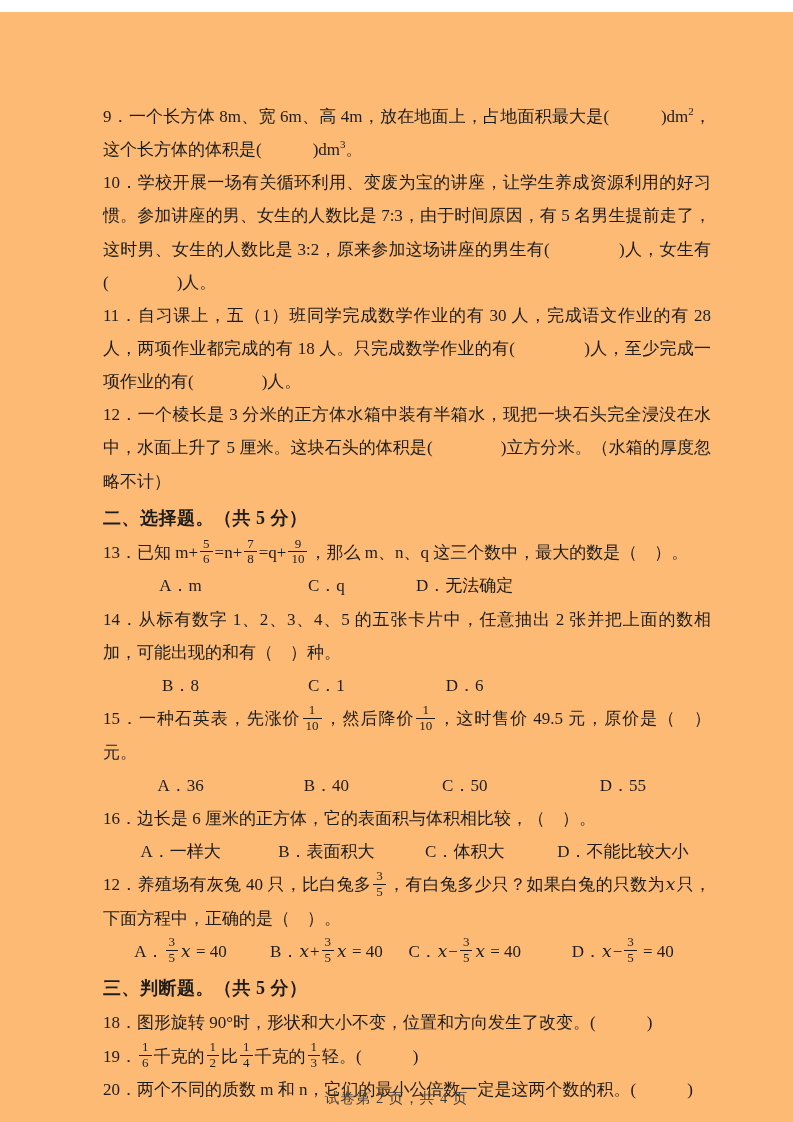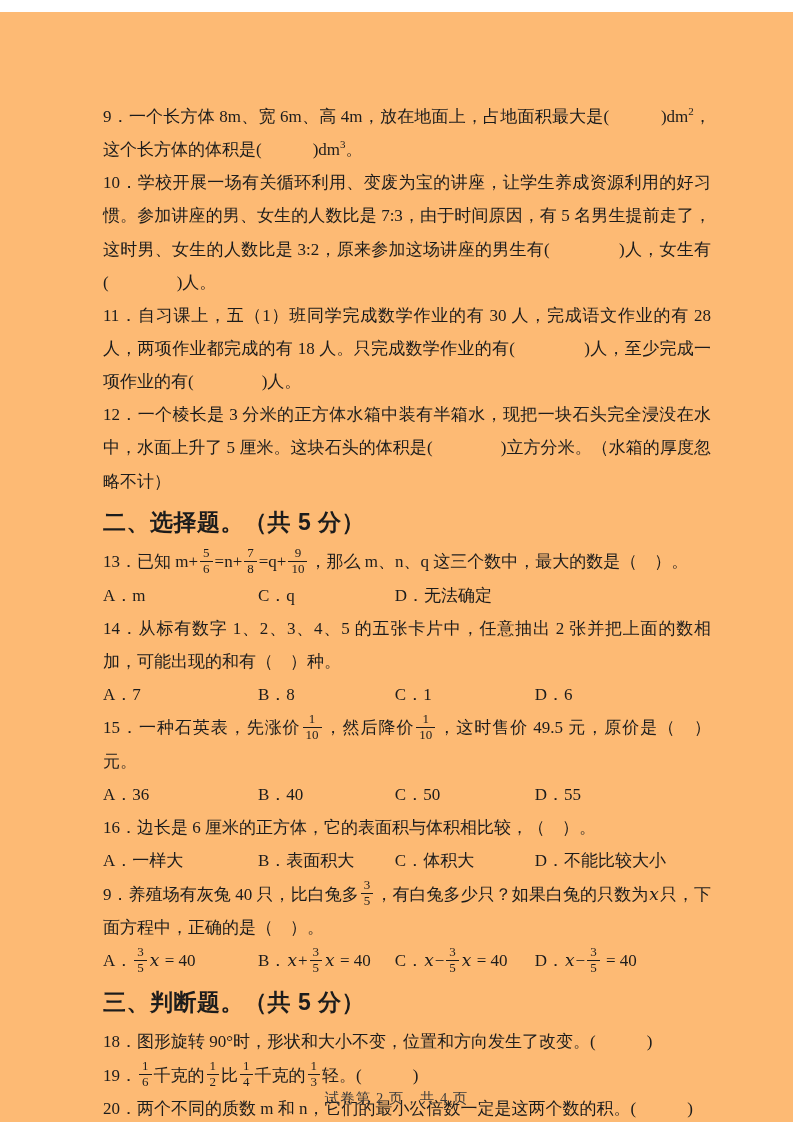--- a/index.html
+++ b/index.html
@@ -17,34 +17,34 @@
     left:103px; top:88px;
     width:608px;
   }
   .q {
     font-size:17px;
     line-height:1.95;
     text-align:justify;
     white-space:pre-wrap;
   }
   .section-header {
-    font-size:23px;
+    font-size:18px;
     font-weight:700;
-    font-family:Liberation Sans, sans-serif;
+    font-family:Liberation Serif, serif;
     line-height:1.9;
     margin:3px 0 1px 0;
     letter-spacing:0.5px;
   }
   .options {
     display:grid;
     grid-template-columns:25.5% 22.5% 23% 29%;
     font-size:17px;
     line-height:1.95;
   }
-  .opt { white-space:pre-wrap; }
+  .opt { white-space:pre-wrap;text-align:center; }
   .frac {
     display:inline-flex;
     flex-direction:column;
     align-items:center;
     vertical-align:middle;
     line-height:1.15;
     font-size:13px;
     margin:0 2px;
     transform:translateY(-2px);
   }
@@ -76,40 +76,39 @@
       <div class="q"><span>12．一个棱长是 3 分米的正方体水箱中装有半箱水，现把一块石头完全浸没在水中，水面上升了 5 厘米。这块石头的体积是(　　　　)立方分米。（水箱的厚度忽略不计）</span></div>
       <div class="section-header">二、选择题。（共 5 分）</div>
       <div class="q"><span>13．已知 m+</span><span class="frac"><span class="fnum">5</span><span class="fden">6</span></span><span>=n+</span><span class="frac"><span class="fnum">7</span><span class="fden">8</span></span><span>=q+</span><span class="frac"><span class="fnum">9</span><span class="fden">10</span></span><span>，那么 m、n、q 这三个数中，最大的数是（　）。</span></div>
       <div class="options">
         <div class="opt"><span>A．m</span></div>
         <div class="opt"><span>C．q</span></div>
         <div class="opt"><span>D．无法确定</span></div>
       </div>
       <div class="q"><span>14．从标有数字 1、2、3、4、5 的五张卡片中，任意抽出 2 张并把上面的数相加，可能出现的和有（　）种。</span></div>
       <div class="options">
-        <div class="opt"><span>A．7</span></div>
         <div class="opt"><span>B．8</span></div>
         <div class="opt"><span>C．1</span></div>
         <div class="opt"><span>D．6</span></div>
       </div>
       <div class="q"><span>15．一种石英表，先涨价</span><span class="frac"><span class="fnum">1</span><span class="fden">10</span></span><span>，然后降价</span><span class="frac"><span class="fnum">1</span><span class="fden">10</span></span><span>，这时售价 49.5 元，原价是（　）元。</span></div>
       <div class="options">
         <div class="opt"><span>A．36</span></div>
         <div class="opt"><span>B．40</span></div>
         <div class="opt"><span>C．50</span></div>
         <div class="opt"><span>D．55</span></div>
       </div>
       <div class="q"><span>16．边长是 6 厘米的正方体，它的表面积与体积相比较，（　）。</span></div>
       <div class="options">
         <div class="opt"><span>A．一样大</span></div>
         <div class="opt"><span>B．表面积大</span></div>
         <div class="opt"><span>C．体积大</span></div>
         <div class="opt"><span>D．不能比较大小</span></div>
       </div>
-      <div class="q"><span>9．养殖场有灰兔 40 只，比白兔多</span><span class="frac"><span class="fnum">3</span><span class="fden">5</span></span><span>，有白兔多少只？如果白兔的只数为</span><i class="mvar">x</i><span>只，下面方程中，正确的是（　）。</span></div>
+      <div class="q"><span>12．养殖场有灰兔 40 只，比白兔多</span><span class="frac"><span class="fnum">3</span><span class="fden">5</span></span><span>，有白兔多少只？如果白兔的只数为</span><i class="mvar">x</i><span>只，下面方程中，正确的是（　）。</span></div>
       <div class="options">
         <div class="opt"><span>A．</span><span class="frac"><span class="fnum">3</span><span class="fden">5</span></span><i class="mvar">x</i><span> = 40</span></div>
         <div class="opt"><span>B．</span><i class="mvar">x</i><span>+</span><span class="frac"><span class="fnum">3</span><span class="fden">5</span></span><i class="mvar">x</i><span> = 40</span></div>
         <div class="opt"><span>C．</span><i class="mvar">x</i><span>−</span><span class="frac"><span class="fnum">3</span><span class="fden">5</span></span><i class="mvar">x</i><span> = 40</span></div>
         <div class="opt"><span>D．</span><i class="mvar">x</i><span>−</span><span class="frac"><span class="fnum">3</span><span class="fden">5</span></span><span> = 40</span></div>
       </div>
       <div class="section-header">三、判断题。（共 5 分）</div>
       <div class="q"><span>18．图形旋转 90°时，形状和大小不变，位置和方向发生了改变。(　　　)</span></div>
       <div class="q"><span>19．</span><span class="frac"><span class="fnum">1</span><span class="fden">6</span></span><span>千克的</span><span class="frac"><span class="fnum">1</span><span class="fden">2</span></span><span>比</span><span class="frac"><span class="fnum">1</span><span class="fden">4</span></span><span>千克的</span><span class="frac"><span class="fnum">1</span><span class="fden">3</span></span><span>轻。(　　　)</span></div>
       <div class="q"><span>20．两个不同的质数 m 和 n，它们的最小公倍数一定是这两个数的积。(　　　)</span></div>

